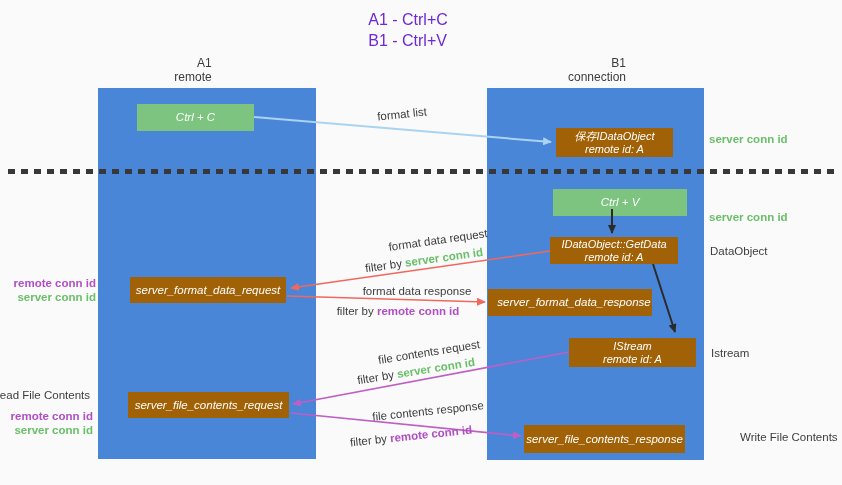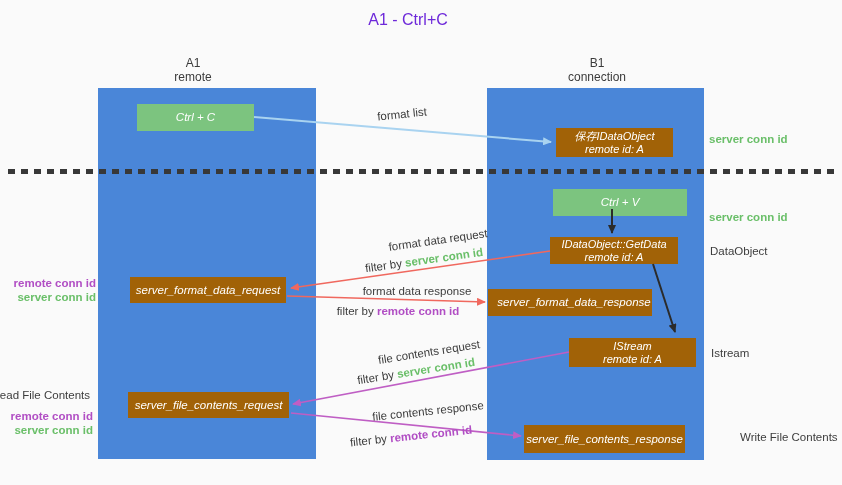--- a/index.html
+++ b/index.html
@@ -4,21 +4,21 @@
 <style>
   html,body{margin:0;padding:0;background:#fafafa;}
   .canvas{
     position:relative;width:842px;height:485px;background:#fafafa;overflow:hidden;
     font-family:"Liberation Sans",sans-serif;color:#3d3d3d;
   }
   
   .title{position:absolute;left:408px;top:9px;transform:translateX(-50%);
     font-size:16px;line-height:21px;color:#6d28d9;text-align:left;white-space:nowrap;}
   
-  .lane-head{position:absolute;transform:translateX(-50%);text-align:center;
+  .lane-head{position:absolute;transform:translateX(-50%);text-align:right;
     font-size:12px;line-height:14px;color:#3b3b3b;}
   #head-a1{left:193px;top:56px;}
   #head-b1{left:597px;top:56px;}
   
   .lane{position:absolute;background:#4a86d8;z-index:1;}
   #lane-a1{left:98px;top:88px;width:218px;height:371px;}
   #lane-b1{left:487px;top:88px;width:217px;height:372px;}
   
   .dotted{position:absolute;left:8px;top:169px;width:826px;height:5px;z-index:2;
     background:repeating-linear-gradient(to right,#383838 0 7px,transparent 7px 13px);}
@@ -64,20 +64,21 @@
   #side-istream{left:711px;top:347px;}
   #side-writefile{left:712px;top:431px;margin-left:28px;}
 </style>
 </head>
 <body>
 
 <div class="canvas">
 
   <div class="title">
     <div>A1 - Ctrl+C</div>
+    <div>B1 - Ctrl+V</div>
   </div>
 
   <div class="lane-head" id="head-a1">
     <div>A1</div>
     <div>remote</div>
   </div>
   <div class="lane-head" id="head-b1">
     <div>B1</div>
     <div>connection</div>
   </div>

